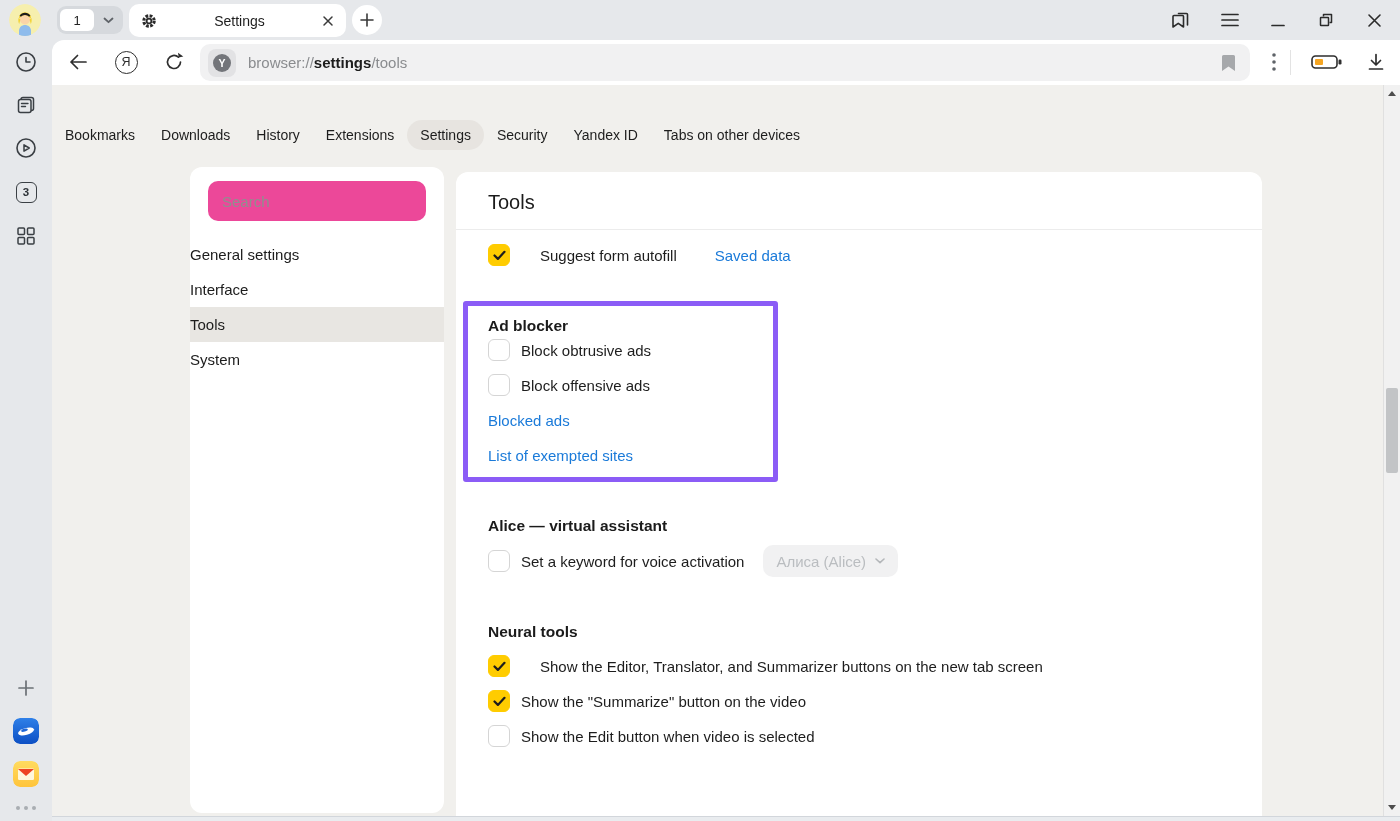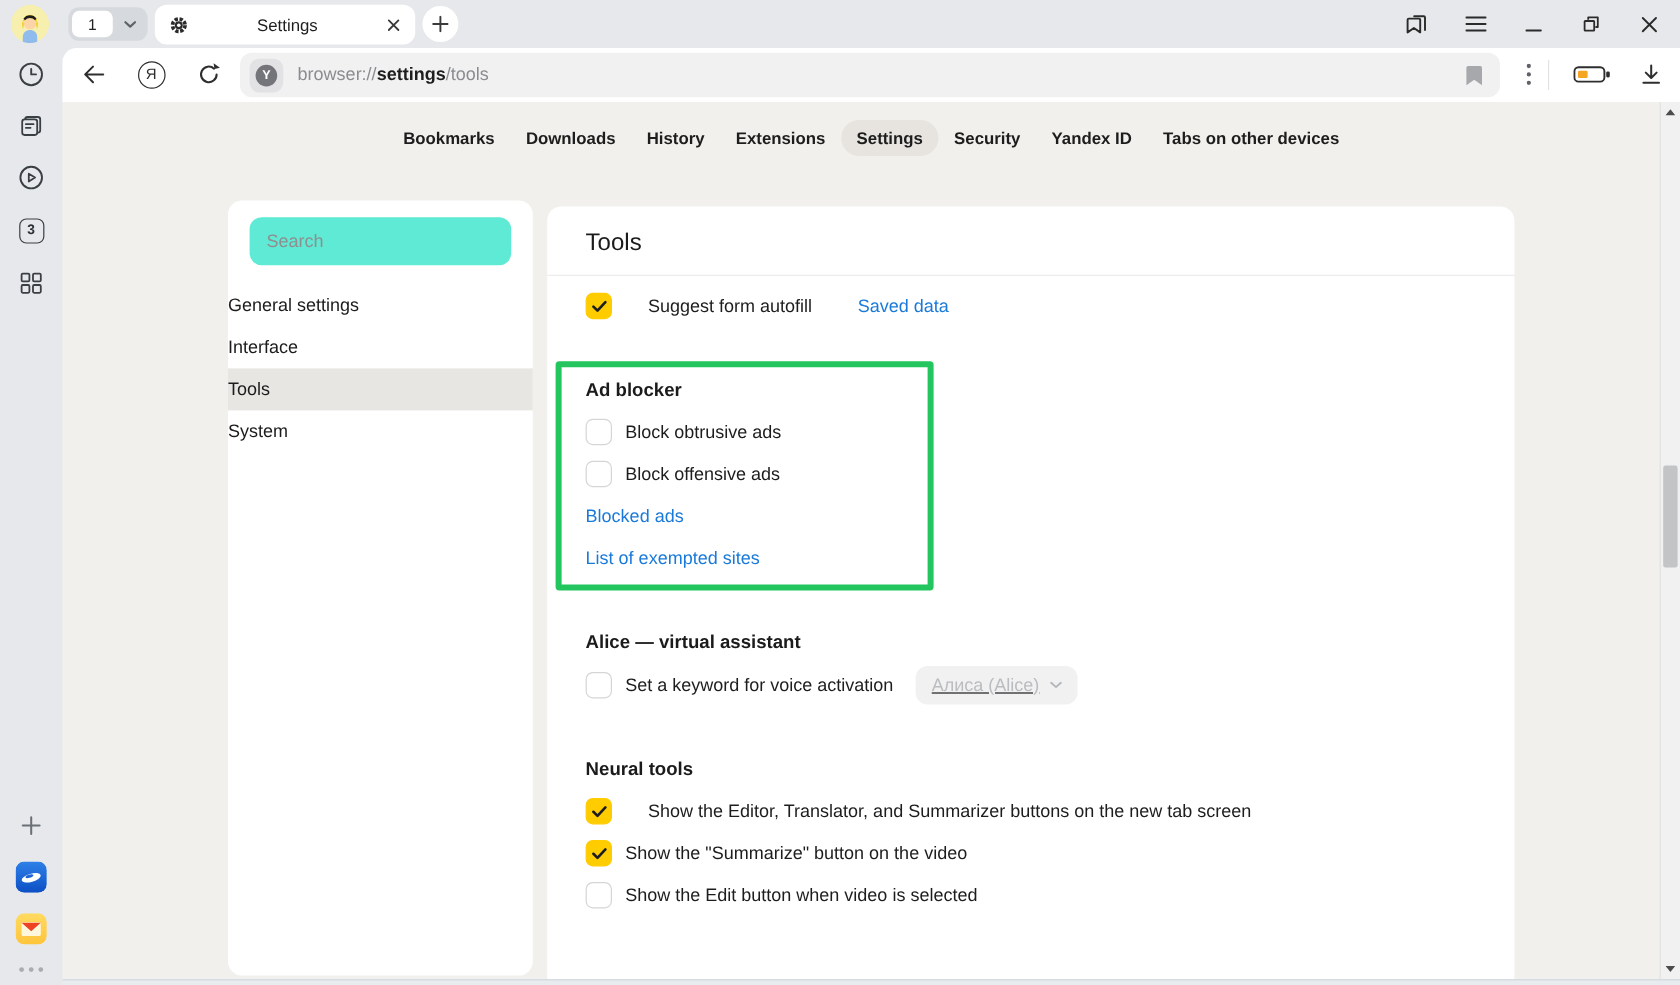--- a/index.html
+++ b/index.html
@@ -33,51 +33,51 @@
   .urlbox { position:absolute; left:148px; top:4px; width:1050px; height:37px; background:#F1F1F2; border-radius:10px; display:flex; align-items:center; }
   .urlbadge { width:28px; height:28px; margin-left:8px; background:#E2E2E4; border-radius:8px; display:flex; align-items:center; justify-content:center; }
   .urlbadge .yc { width:18px; height:18px; background:#73757A; border-radius:50%; color:#fff; font-size:10.5px; font-weight:bold; display:flex; align-items:center; justify-content:center; }
   .urltext { margin-left:12px; font-size:15px; color:#8a8c8f; flex:1; white-space:nowrap; }
   .urltext b { color:#1d1d1d; font-weight:bold; }
   .url-bm { margin-right:14px; }
   .vdiv { position:absolute; left:1238px; top:10px; width:1px; height:25px; background:#E3E3E3; }
 
   
   .page { position:absolute; left:52px; top:85px; width:1348px; height:736px; background:#F1F0ED; overflow:hidden; }
-  .nav { position:absolute; left:0; right:0; top:14px; height:31px; display:flex; justify-content:center; align-items:center;font-weight:bold; }
+  .nav { position:absolute; left:0; right:0; top:34px; height:31px; display:flex; align-items:center; }
   .nav-tab { padding:7px 13px; font-size:14px; color:#1d1d1d; border-radius:16px; white-space:nowrap; cursor:default; }
   .nav-tab.selected { background:#E7E4E0; }
 
   .leftcard { position:absolute; left:138px; top:82px; width:254px; height:646px; background:#fff; border-radius:12px; }
-  .search { display:block; width:218px; height:40px; margin:14px 18px 0; background:#5eead4; border:none; border-radius:10px; padding:0 14px; font-size:15px; font-family:"Liberation Sans", sans-serif; color:#333; outline:none; }
+  .search { display:block; width:218px; height:40px; margin:14px 18px 0; background:#ec4899; border:none; border-radius:10px; padding:0 14px; font-size:15px; font-family:"Liberation Sans", sans-serif; color:#333; outline:none; }
   .search::placeholder { color:#8f8f8f; }
   .menu { margin-top:16px; }
   .menu-item { height:35px; display:flex; align-items:center; font-size:15px; color:#1c1c1c; cursor:default; }
   .menu-item.selected { background:#E8E6E2; }
 
   .maincard { position:absolute; left:404px; top:87px; width:806px; height:760px; background:#fff; border-radius:12px 12px 0 0; padding:0 32px; }
   .pagetitle { padding-top:16px; font-size:20px; line-height:28px; color:#1b1b1b; }
   .hr { height:0; border-bottom:1px solid #ECECEC; margin:13px -32px 0; }
   .sect-h { margin-top:33px; font-size:15.5px; line-height:19px; font-weight:bold; color:#1b1b1b; }
   .row { display:flex; align-items:center; height:26px; gap:11px; }
   .row.mt12 { margin-top:12px;gap:30px; }
-  .row.mt13 { margin-top:12px; }
+  .row.mt13 { margin-top:2px; }
   .row.mt9 { margin-top:9px; }
   .lbl { font-size:15px; color:#1d1d1d; }
   .link { font-size:15px; color:#1A7AD9; cursor:pointer; }
   .cb { width:22px; height:22px; border-radius:6px; background:#fff; border:1px solid #D5D5D5; flex:0 0 auto; display:flex; align-items:center; justify-content:center; }
   .cb .tick { display:none; }
   .cb.checked { background:#FFCC00; border-color:#FFCC00; }
   .cb.checked .tick { display:block; }
 
-  .hlbox { margin:33px 0 0 -25px; width:315px; border:5px solid #22c55e; border-radius:3px; padding:10px 0 9px 20px; }
+  .hlbox { margin:33px 0 0 -25px; width:315px; border:5px solid #8b5cf6; border-radius:3px; padding:10px 0 9px 20px; }
   .hlbox .sect-h { margin-top:0; }
   .linkrow { margin-top:9px; height:26px; display:flex; align-items:center; }
 
-  .dropdown { margin-left:8px; height:32px; background:#F1F1F2; border-radius:10px; display:flex; align-items:center; gap:9px; padding:0 13px;text-decoration:underline; }
+  .dropdown { margin-left:8px; height:32px; background:#F1F1F2; border-radius:10px; display:flex; align-items:center; gap:9px; padding:0 13px; }
   .dropdown span { font-size:15px; color:#BABDC0; }
   .alice-row { margin-top:10px; height:32px; display:flex; align-items:center; gap:11px; }
   .mt34 { margin-top:34px; }
   .mt45 { margin-top:45px; }
 
   
   .scrollbar { position:absolute; right:0; top:0; width:17px; height:731px; background:#F1F1F1; border-left:1px solid #E0E0E0; }
   .sb-up { width:0; height:0; border-left:4px solid transparent; border-right:4px solid transparent; border-bottom:5px solid #4c4c4c; margin:6px auto 0; }
   .sb-down { position:absolute; bottom:6px; left:4px; width:0; height:0; border-left:4px solid transparent; border-right:4px solid transparent; border-top:5px solid #4c4c4c; }
   .sb-thumb { position:absolute; left:2px; top:303px; width:12px; height:85px; background:#C2C4C6; border-radius:2px; }

